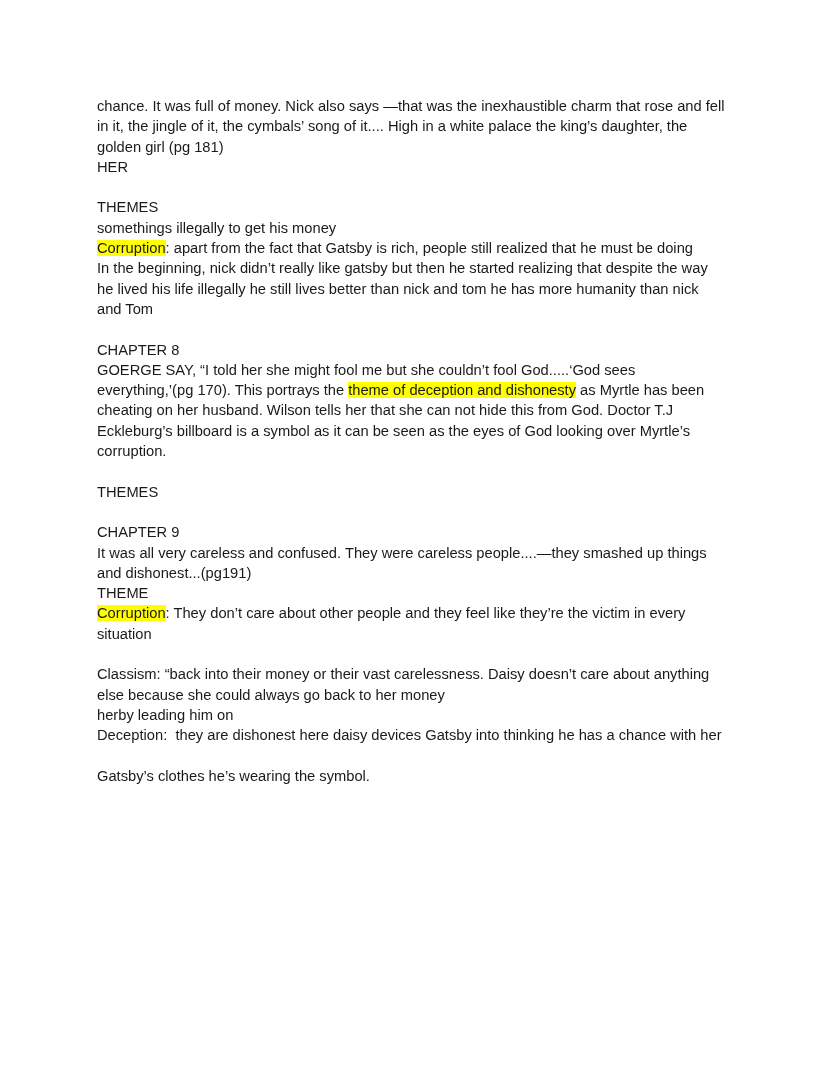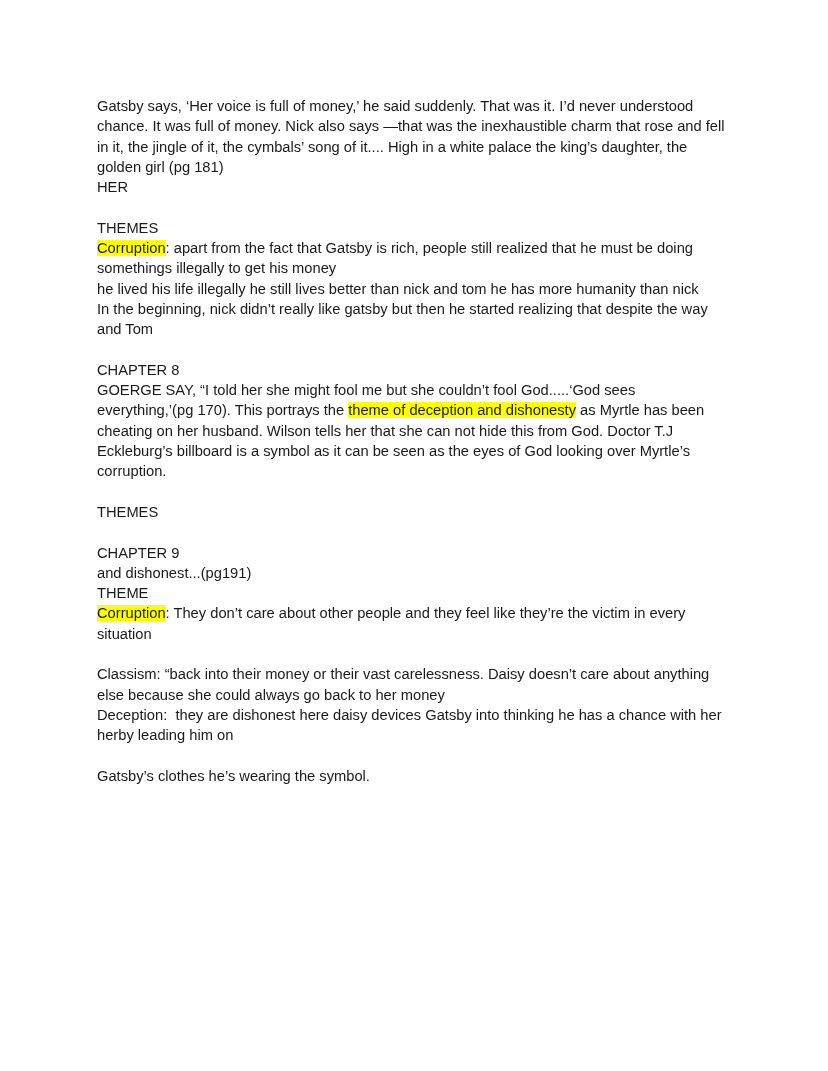--- a/index.html
+++ b/index.html
@@ -37,48 +37,48 @@
   }
   .hl {
     background-color: var(--hl-color);
   }
 </style>
 </head>
 <body>
 
 <div class="page">
   <div class="doc-text">
-      <div class="line"><span>Gatsby says, ‘Her voice is full of money,’ he said suddenly. That was it. I’d never understood</span></div>
       <div class="line"><span>chance. It was full of money. Nick also says —that was the inexhaustible charm that rose and fell</span></div>
       <div class="line"><span>in it, the jingle of it, the cymbals’ song of it.... High in a white palace the king’s daughter, the</span></div>
       <div class="line"><span>golden girl (pg 181)</span></div>
       <div class="line"><span>HER</span></div>
       <div class="line"></div>
       <div class="line"><span>THEMES</span></div>
+      <div class="line"><span>somethings illegally to get his money</span></div>
       <div class="line"><span class="hl">Corruption</span><span>: apart from the fact that Gatsby is rich, people still realized that he must be doing</span></div>
-      <div class="line"><span>somethings illegally to get his money</span></div>
+      <div class="line"><span>In the beginning, nick didn’t really like gatsby but then he started realizing that despite the way</span></div>
       <div class="line"><span>he lived his life illegally he still lives better than nick and tom he has more humanity than nick</span></div>
-      <div class="line"><span>In the beginning, nick didn’t really like gatsby but then he started realizing that despite the way</span></div>
       <div class="line"><span>and Tom</span></div>
       <div class="line"></div>
       <div class="line"><span>CHAPTER 8</span></div>
       <div class="line"><span>GOERGE SAY, “I told her she might fool me but she couldn’t fool God.....‘God sees</span></div>
       <div class="line"><span>everything,’(pg 170). This portrays the </span><span class="hl">theme of deception and dishonesty</span><span> as Myrtle has been</span></div>
       <div class="line"><span>cheating on her husband. Wilson tells her that she can not hide this from God. Doctor T.J</span></div>
       <div class="line"><span>Eckleburg’s billboard is a symbol as it can be seen as the eyes of God looking over Myrtle’s</span></div>
       <div class="line"><span>corruption.</span></div>
       <div class="line"></div>
       <div class="line"><span>THEMES</span></div>
       <div class="line"></div>
       <div class="line"><span>CHAPTER 9</span></div>
+      <div class="line"><span>It was all very careless and confused. They were careless people....—they smashed up things</span></div>
       <div class="line"><span>and dishonest...(pg191)</span></div>
       <div class="line"><span>THEME</span></div>
       <div class="line"><span class="hl">Corruption</span><span>: They don’t care about other people and they feel like they’re the victim in every</span></div>
       <div class="line"><span>situation</span></div>
       <div class="line"></div>
       <div class="line"><span>Classism: “back into their money or their vast carelessness. Daisy doesn’t care about anything</span></div>
       <div class="line"><span>else because she could always go back to her money</span></div>
+      <div class="line"><span>herby leading him on</span></div>
       <div class="line"><span>Deception:  they are dishonest here daisy devices Gatsby into thinking he has a chance with her</span></div>
-      <div class="line"><span>herby leading him on</span></div>
       <div class="line"></div>
       <div class="line"><span>Gatsby’s clothes he’s wearing the symbol.</span></div>
     </div>
 </div>
 
 </body></html>

